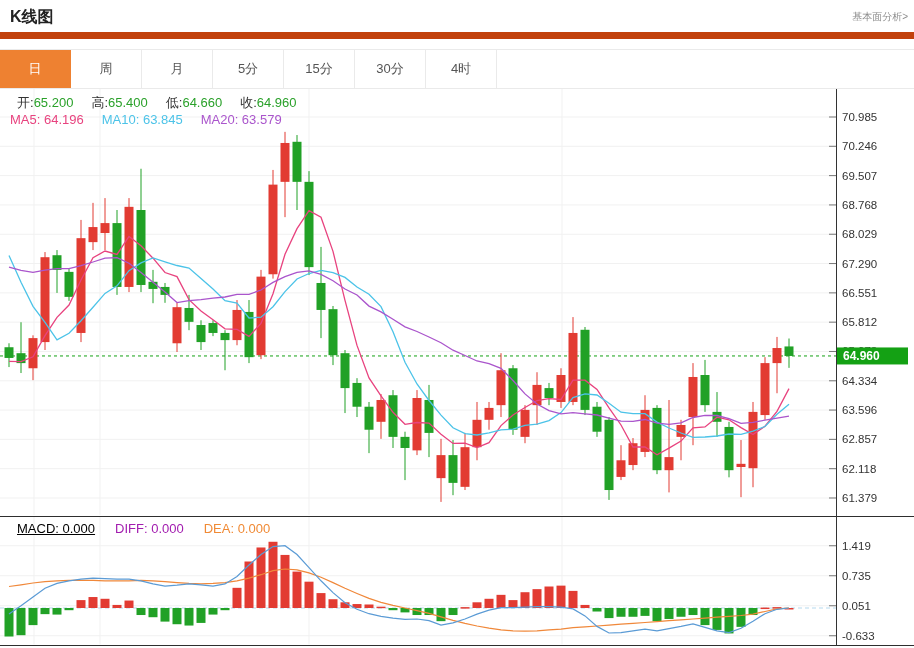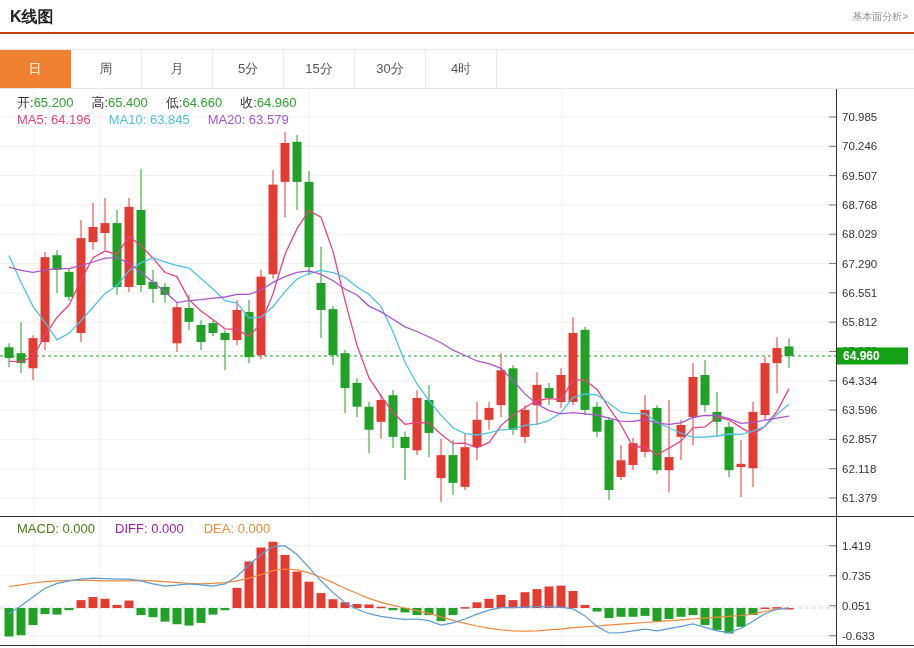--- a/index.html
+++ b/index.html
@@ -1,29 +1,29 @@
 <!DOCTYPE html>
 <html><head>
 <meta charset="utf-8">
 <style>
   html,body{margin:0;padding:0;background:#fff;}
   .page{position:relative;width:914px;height:648px;background:#fff;overflow:hidden;
         font-family:"Liberation Sans","DejaVu Sans",sans-serif;}
-  .hdr{position:absolute;left:0;top:0;width:914px;height:32px;border-bottom:2px solid #c2410c;z-index:3;background:#fff;}
+  .hdr{position:absolute;left:0;top:0;width:914px;height:32px;border-bottom:7px solid #c2410c;z-index:3;background:#fff;}
   .title{position:absolute;left:10px;top:7px;font-size:16px;font-weight:bold;color:#222;}
   .link{position:absolute;right:6px;top:10px;font-size:10px;color:#8c8c8c;cursor:pointer;text-decoration:none;}
   .tabbar{position:absolute;left:0;top:49px;width:914px;height:38px;display:flex;
           border-top:1px solid #eaeaea;border-bottom:1px solid #eaeaea;background:#fff;z-index:3;box-sizing:content-box;}
   .tab{width:71px;height:38px;line-height:38px;text-align:center;font-size:13px;color:#555;
        border-right:1px solid #eaeaea;cursor:pointer;box-sizing:border-box;background:#fff;}
   .tab.active{background:#ee8131;border-color:#ee8131;color:#fff;}
   .ohlc{position:absolute;left:17px;top:94px;font-size:13px;z-index:2;white-space:nowrap;text-align:right;}
   .ohlc .lb{color:#333;}
   .ohlc .vl{margin-right:18px;}
-  .malegend{position:absolute;left:17px;top:112px;font-size:13px;z-index:2;white-space:nowrap;text-align:center;}
+  .malegend{position:absolute;left:10px;top:112px;font-size:13px;z-index:2;white-space:nowrap;text-align:center;}
   .malegend span{margin-right:18px;}
   .macdlegend{position:absolute;left:17px;top:521px;font-size:13px;z-index:2;white-space:nowrap;}
   .macdlegend span{margin-right:20px;}
   svg#chart{position:absolute;left:0;top:0;z-index:1;font-family:"Liberation Sans","DejaVu Sans",sans-serif;}
 </style>
 </head>
 <body>
 
 <div class="page">
   <div class="hdr">
@@ -36,21 +36,21 @@
       <div class="tab">周</div>
       <div class="tab">月</div>
       <div class="tab">5分</div>
       <div class="tab">15分</div>
       <div class="tab">30分</div>
       <div class="tab">4时</div>
     </div>
 
   <div class="ohlc" id="ohlc"><span class="lb">开:</span><span class="vl" style="color: rgb(42, 161, 42);">65.200</span><span class="lb">高:</span><span class="vl" style="color: rgb(42, 161, 42);">65.400</span><span class="lb">低:</span><span class="vl" style="color: rgb(42, 161, 42);">64.660</span><span class="lb">收:</span><span class="vl" style="color: rgb(42, 161, 42);">64.960</span></div>
   <div class="malegend" id="malegend"><span style="color: rgb(232, 67, 127);">MA5: 64.196</span><span style="color: rgb(76, 195, 232);">MA10: 63.845</span><span style="color: rgb(170, 85, 204);">MA20: 63.579</span></div>
-  <div class="macdlegend" id="macdlegend"><span style="color: #4d7c0f;">MACD: 0.000</span><span style="color: #a21caf;">DIFF: 0.000</span><span style="color: rgb(240, 138, 53);">DEA: 0.000</span></div>
+  <div class="macdlegend" id="macdlegend"><span style="color: #000000; text-decoration: underline;">MACD: 0.000</span><span style="color: #a21caf;">DIFF: 0.000</span><span style="color: rgb(240, 138, 53);">DEA: 0.000</span></div>
 
   <svg id="chart" width="914" height="648">
       <g>
         <line x1="0" y1="117" x2="836" y2="117" stroke="#f1f1f1" stroke-width="1"></line>
         <line x1="0" y1="146.31000000000017" x2="836" y2="146.31000000000017" stroke="#f1f1f1" stroke-width="1"></line>
         <line x1="0" y1="175.61999999999978" x2="836" y2="175.61999999999978" stroke="#f1f1f1" stroke-width="1"></line>
         <line x1="0" y1="204.92999999999995" x2="836" y2="204.92999999999995" stroke="#f1f1f1" stroke-width="1"></line>
         <line x1="0" y1="234.24000000000012" x2="836" y2="234.24000000000012" stroke="#f1f1f1" stroke-width="1"></line>
         <line x1="0" y1="263.5499999999997" x2="836" y2="263.5499999999997" stroke="#f1f1f1" stroke-width="1"></line>
         <line x1="0" y1="292.8599999999999" x2="836" y2="292.8599999999999" stroke="#f1f1f1" stroke-width="1"></line>

